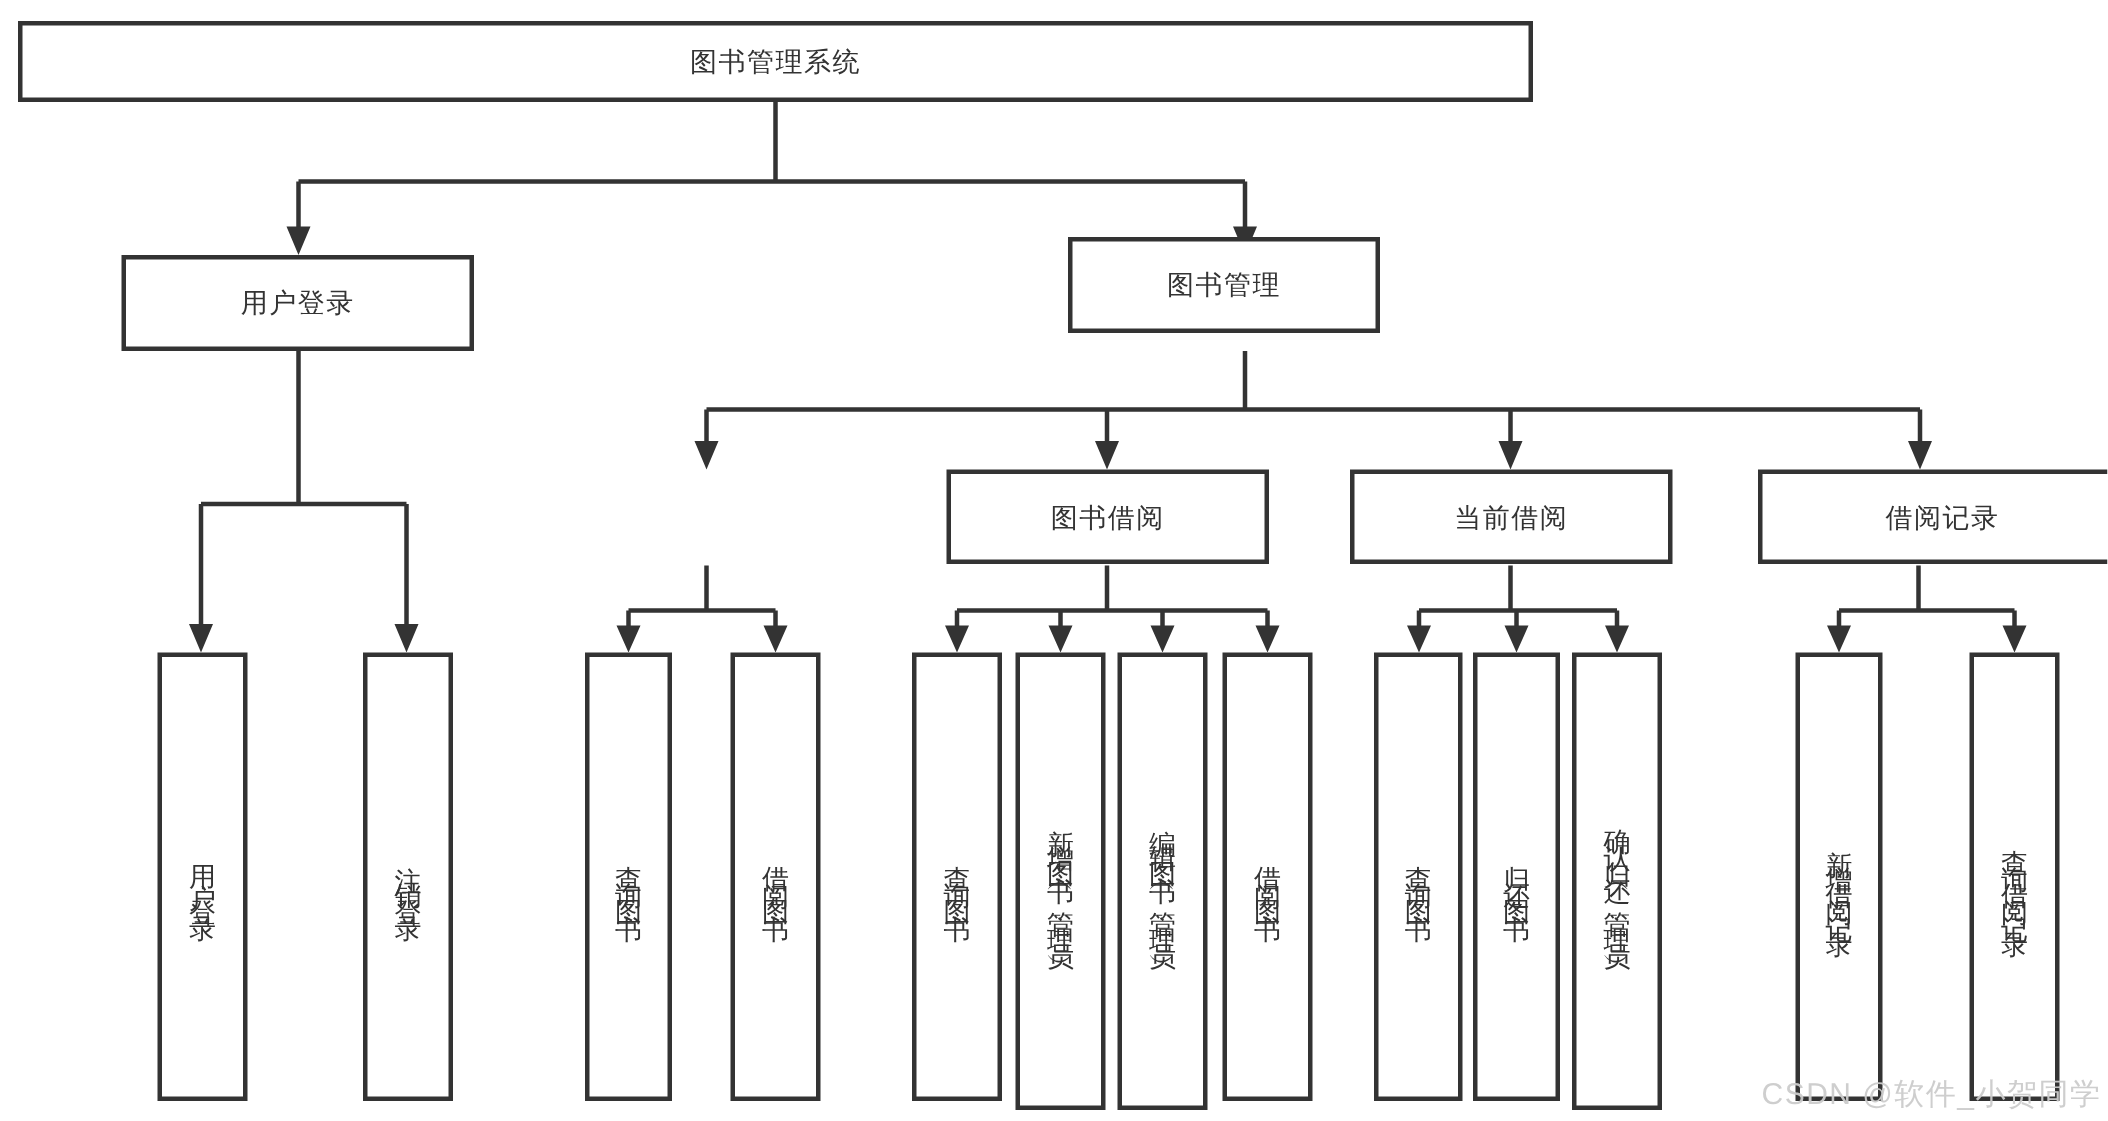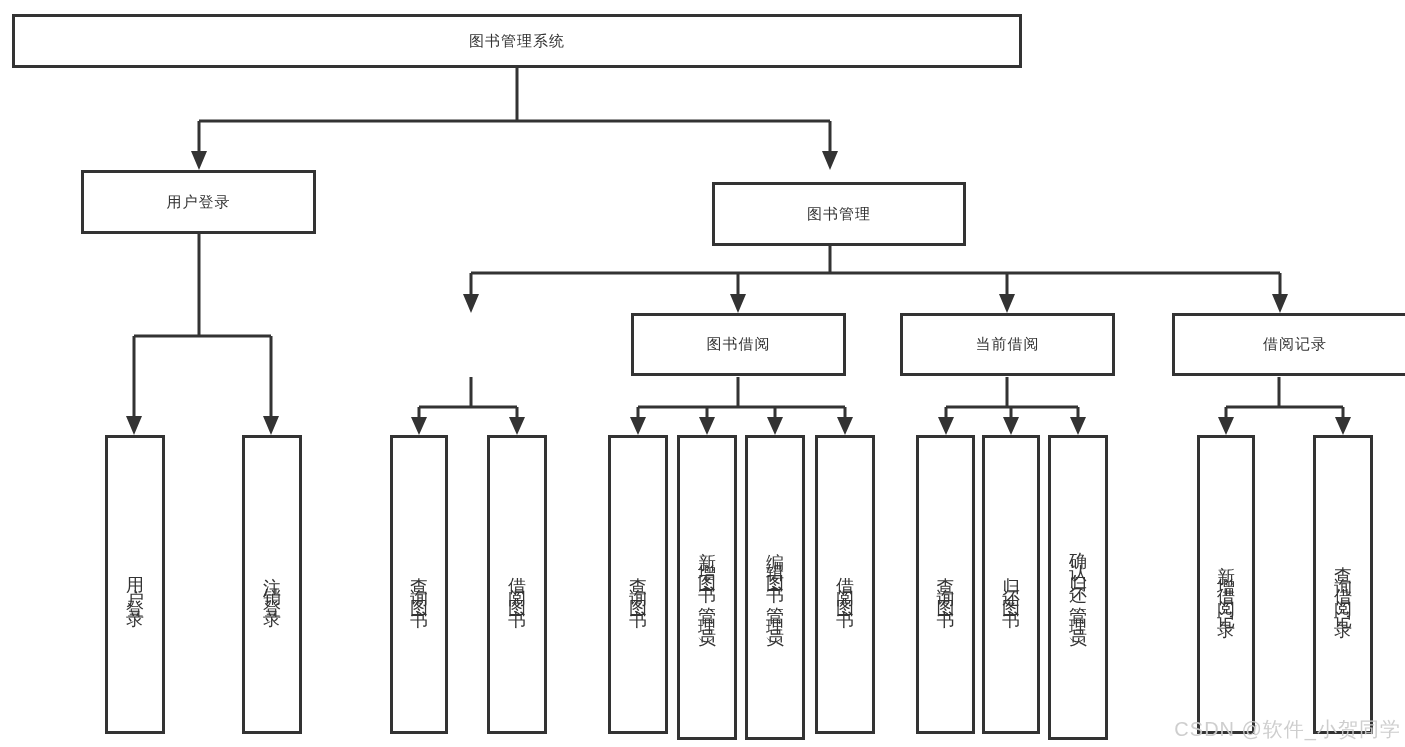--- a/index.html
+++ b/index.html
@@ -24,21 +24,21 @@
     box-sizing: border-box;
     border: 3px solid #333333;
     background: #ffffff;
     display: flex;
     align-items: center;
     justify-content: center;
     color: #333333;
     z-index: 2;
   }
   .hlabel {
-    font-size: 15px;
+    font-size: 18px;
     letter-spacing: 1px;
     white-space: nowrap;
   }
   .vlabel {
     writing-mode: vertical-rl;
     text-orientation: mixed;
     font-size: 18px;
     letter-spacing: 11px;
     line-height: 1;
     white-space: nowrap;
@@ -105,21 +105,21 @@
       M1335,417 L1351,417 L1343,435 Z"></path>
   </svg>
 
   <div class="box" style="left:12px; top:14px; width:1010px; height:54px;">
     <span class="hlabel">图书管理系统</span>
   </div>
 
   <div class="box" style="left:81px; top:170px; width:235px; height:64px;">
     <span class="hlabel">用户登录</span>
   </div>
-  <div class="box" style="left:712px; top:182px; width:254px; height:64px;">
+  <div class="box" style="left:712px; top:158px; width:208px; height:64px;">
     <span class="hlabel">图书管理</span>
   </div>
 
   <div class="box" style="left:631px; top:313px; width:215px; height:63px;">
     <span class="hlabel">图书借阅</span>
   </div>
   <div class="box" style="left:900px; top:313px; width:215px; height:63px;">
     <span class="hlabel">当前借阅</span>
   </div>
   <div class="box" style="left:1172px; top:313px; width:246px; height:63px;">

